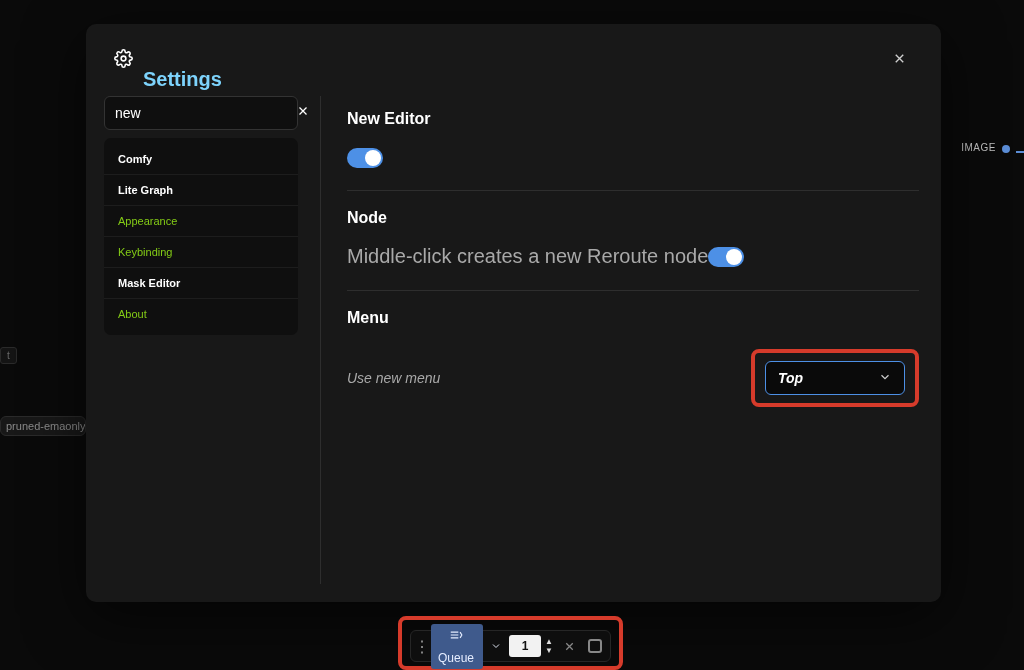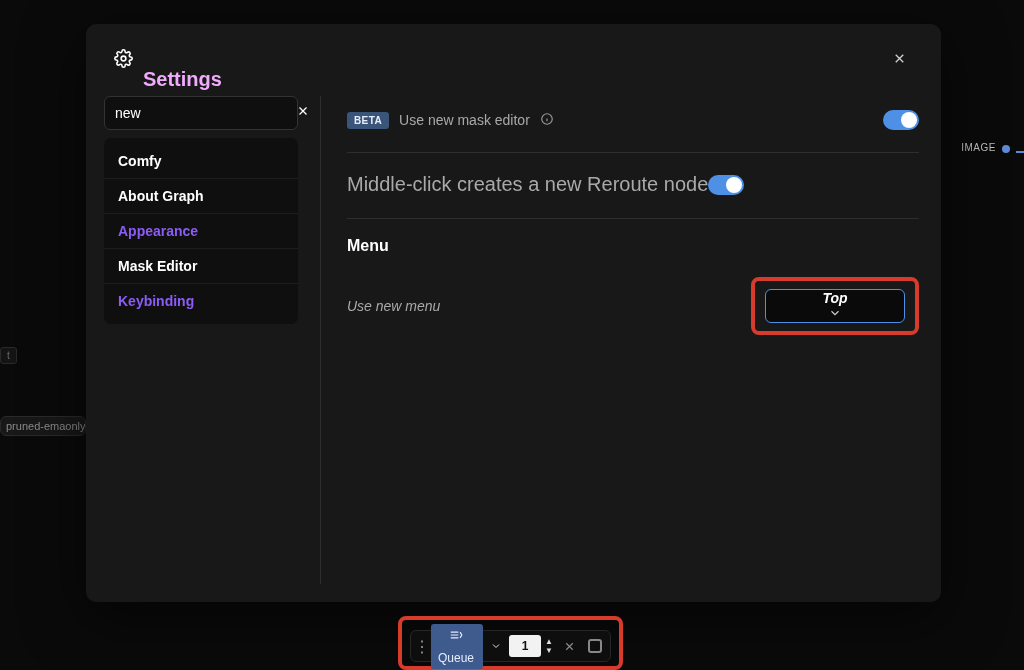--- a/index.html
+++ b/index.html
@@ -37,21 +37,21 @@
       background: #181818; border-radius: 10px;
       box-shadow: 0 15px 60px rgba(0,0,0,.6);
       display: flex; flex-direction: column;
     }
     .modal-header {
       height: 72px; display: flex; align-items: center; justify-content: space-between;
       padding: 0 28px;
     }
     .title-wrap { display: flex; align-items: center; gap: 10px; }
     .title-wrap svg { width: 19px; height: 19px; }
-    .title { color: #f0abfc; font-size: 20px; font-weight: 700; margin-top: 39px; }
+    .title { color: #7dd3fc; font-size: 20px; font-weight: 700; margin-top: 39px; }
     .close-btn { color: #b5b5b5; cursor: pointer; width: 28px; height: 28px; display: flex; align-items: center; justify-content: center; }
     .close-btn svg { width: 15px; height: 15px; }
 
     .modal-body { flex: 1; display: flex; padding: 0 18px 18px 18px; gap: 14px; overflow: hidden; }
 
     
     .sidebar { width: 194px; display: flex; flex-direction: column; gap: 8px; }
     .search-wrap {
       position: relative; background: #0f0f0f; border: 1px solid #333; border-radius: 6px;
       display: flex; align-items: center; height: 34px; padding: 4px 10px;
@@ -59,26 +59,26 @@
     .search-input {
       flex: 1; background: transparent; border: none; outline: none; color: #fff; font-size: 14px;
     }
     .search-clear { color: #fff; cursor: pointer; display:flex; }
     .search-clear svg { width: 14px; height: 14px; }
 
     .cat-list {
       background: #0f0f0f; border-radius: 7px; padding: 6px 0;
     }
     .cat-item {
-      padding: 9px 14px; color: #cfcfcf; font-size: 14px; cursor: pointer;
+      padding: 9px 14px; color: #cfcfcf; font-size: 11px; cursor: pointer;
       border-bottom: 1px solid rgba(70,70,70,.25);
     }
     .cat-item:last-child { border-bottom: none; }
     .cat-item.highlight { color: #fff; font-weight: 600; }
-    .cat-item.dim { color: #8b5cf6; font-weight: bold; }
+    .cat-item.dim { color: #84cc16; }
 
     
     .vsep { width: 1px; background: #2e2e2e; margin: 0 8px; }
 
     
     .main { flex: 1; padding: 10px 4px 0 4px; overflow: auto; }
     .section-title { color: #fff; font-weight: 700; font-size: 16px; margin-bottom: 16px; }
     .section-title.sm { margin-top: 4px; }
 
     .row {
@@ -101,21 +101,21 @@
     
     .toggle { width: 36px; height: 20px; border-radius: 10px; background: #4d90e6; position: relative; cursor:pointer; }
     .toggle .knob { position: absolute; right: 2px; top: 2px; width: 16px; height: 16px; border-radius: 50%; background: #fff; }
 
     
     .menu-row { display:flex; justify-content:space-between; align-items:center; padding: 6px 0; font-style: italic; }
     .menu-label { color:#a9a9a9; font-size:14px; }
     .dd-highlight { padding: 8px 10px; border: 4px solid #d63b2b; border-radius: 8px; }
     .dropdown {
       width: 140px; height: 34px; background: #0a0a0a; border:1px solid #4d90e6; border-radius:6px;
-      display:flex; align-items:center; justify-content:space-between; padding: 0 12px; cursor:pointer;flex-direction:column;
+      display:flex; align-items:center; justify-content:space-between; padding: 0 12px; cursor:pointer;
     }
     .dropdown span { color:#fff; font-size:14px; font-weight:600; }
     .dropdown svg { width:14px; height:14px; }
 
     
     .bottom-highlight {
       position:absolute; left:398px; bottom:0; border:4px solid #d63b2b; border-radius:8px;
       padding:10px 8px 4px 8px;
     }
     .bottombar { display:flex; align-items:center; background:#0e0e0e; border:1px solid #262626; border-radius:6px; height:32px; padding:0 4px; gap:2px; }
@@ -167,46 +167,39 @@
         <div class="search-clear">
           <span>
             <svg viewBox="0 0 24 24" stroke="#fff" stroke-width="2.2" fill="none">
                 <path d="M18 6 6 18M6 6l12 12"></path>
               </svg>
           </span>
         </div>
       </div>
       <div class="cat-list">
         <div class="cat-item highlight">Comfy</div>
-        <div class="cat-item highlight">About Graph</div>
+        <div class="cat-item highlight">Lite Graph</div>
         <div class="cat-item dim">Appearance</div>
+        <div class="cat-item dim">Keybinding</div>
         <div class="cat-item highlight">Mask Editor</div>
-        <div class="cat-item dim">Keybinding</div>
+        <div class="cat-item dim">About</div>
       </div>
     </div>
 
     <div class="vsep"></div>
 
     <div class="main">
+      <div class="section-title sm">New Editor</div>
       <div class="row">
-        <div class="left">
-          <span class="beta-badge">BETA</span>
-          <span>Use new mask editor</span>
-          <span>
-            <svg class="info-icon" viewBox="0 0 24 24" fill="none" stroke="#9a9a9a" stroke-width="2">
-                <circle cx="12" cy="12" r="9"></circle>
-                <path d="M12 11v5M12 8h.01"></path>
-              </svg>
-          </span>
-        </div>
         <div class="toggle">
             <div class="knob"></div>
           </div>
       </div>
 
+      <div class="section-title">Node</div>
       <div class="desc-only">
         <span>Middle-click creates a new Reroute node</span>
         <div class="toggle">
             <div class="knob"></div>
           </div>
       </div>
 
       <div class="section-title">Menu</div>
       <div class="menu-row">
         <span class="menu-label">Use new menu</span>

